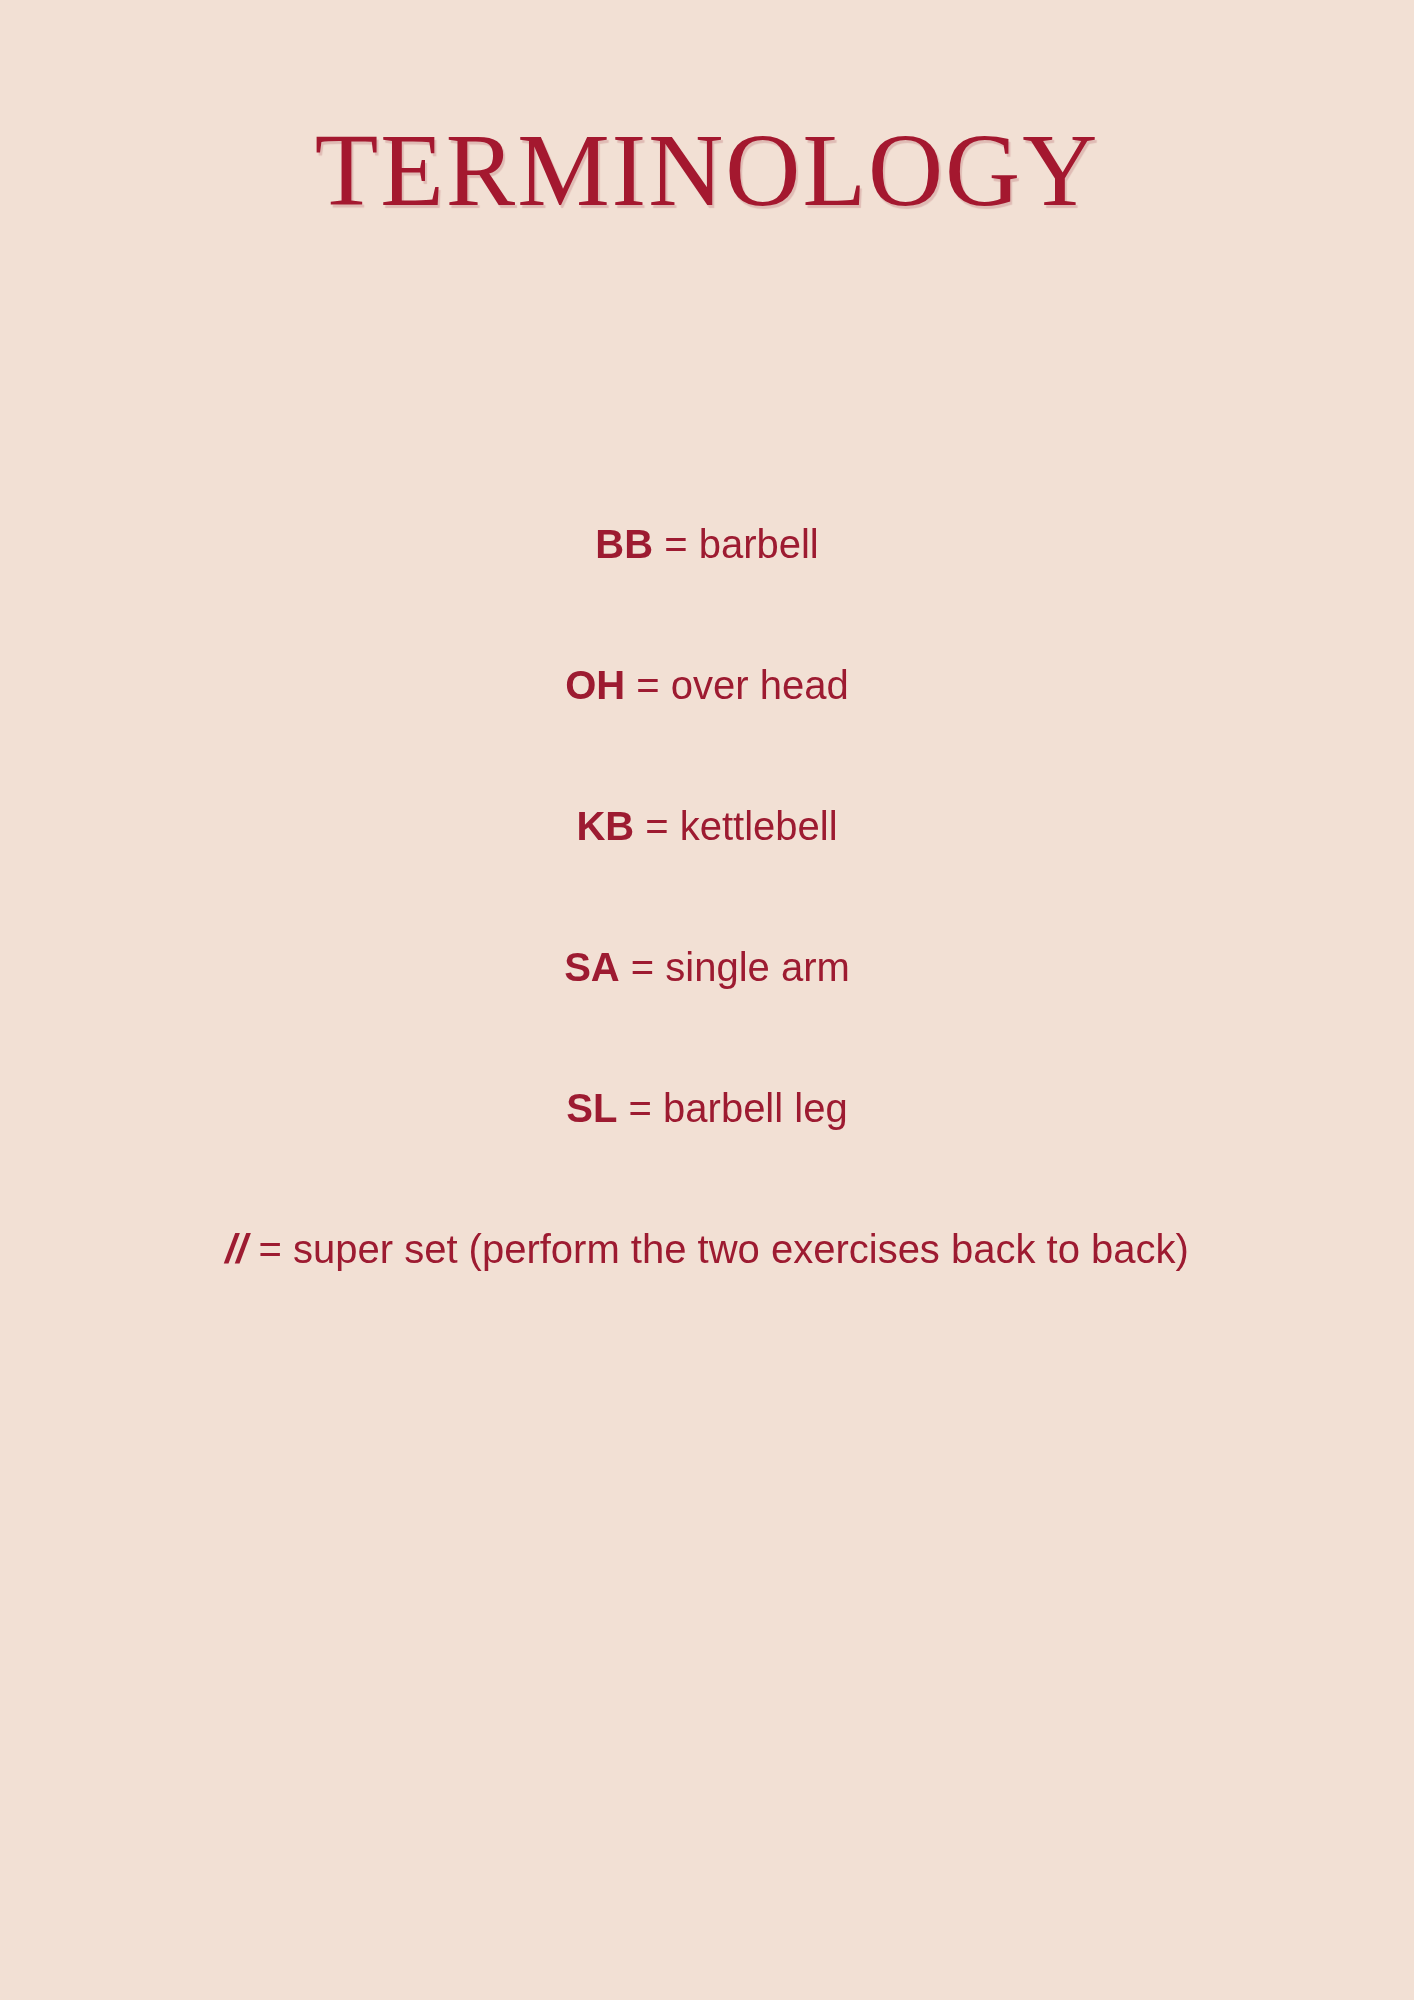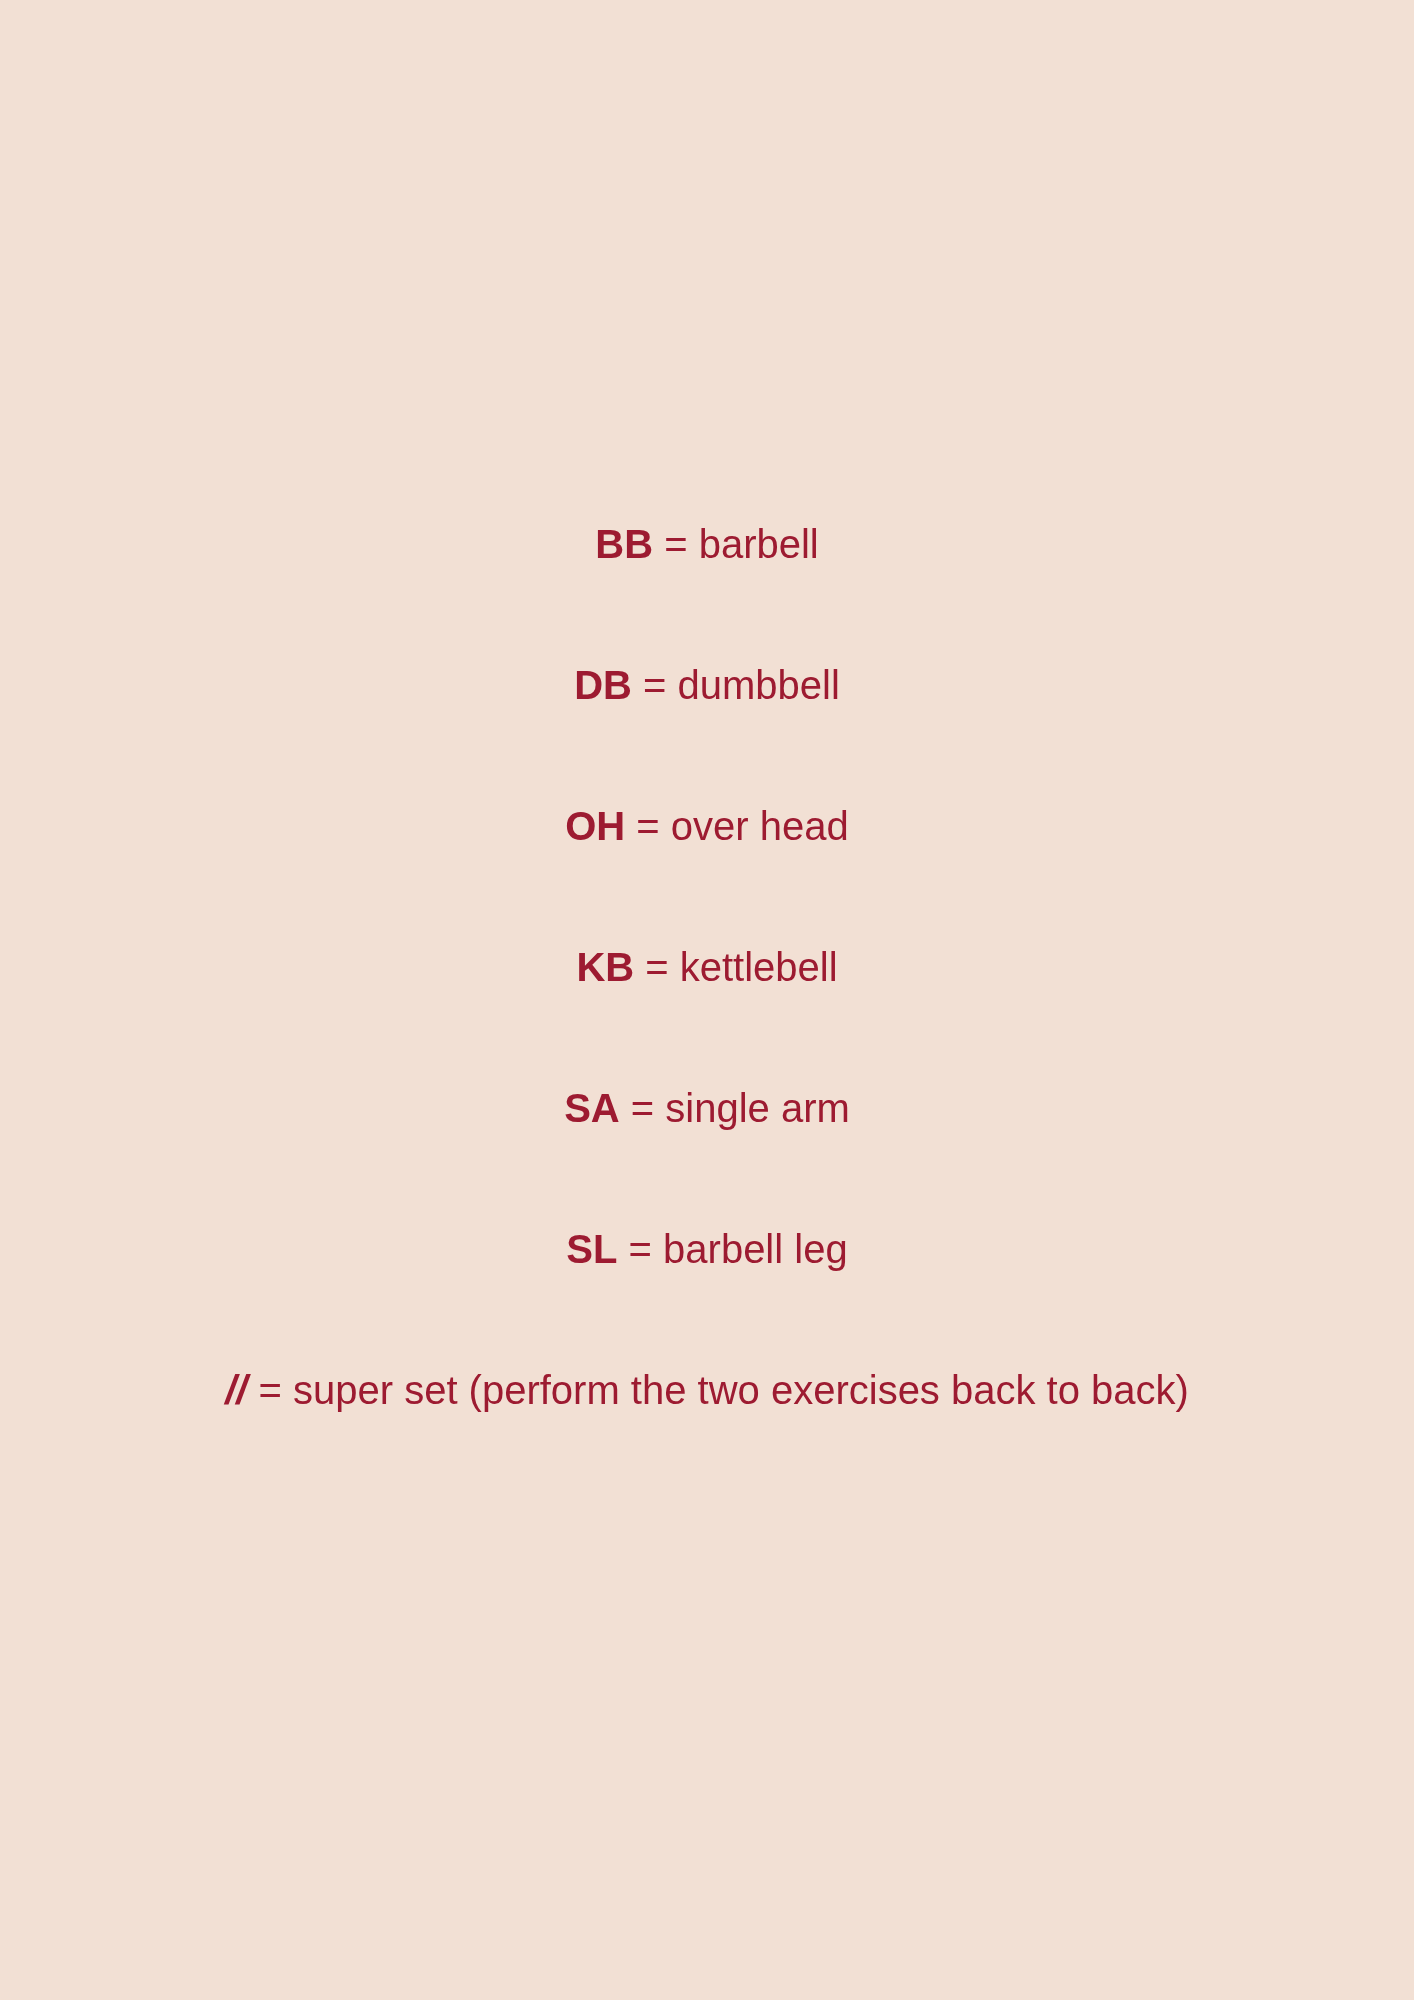--- a/index.html
+++ b/index.html
@@ -66,32 +66,29 @@
   .term-row.superset .term-abbr {
     font-style: italic;
     font-weight: 700;
   }
 </style>
 </head>
 <body>
 
 <div class="page">
 
+  <div class="title">TERMINOLOGY</div>
 
   <div class="terms">
 
     <div class="term-row">
       <span class="term-abbr">BB</span>
       <span class="term-def">= barbell</span>
     </div>
 
-    <div class="term-row">
-      <span class="term-abbr">DB</span>
-      <span class="term-def">= dumbbell</span>
-    </div>
 
     <div class="term-row">
       <span class="term-abbr">OH</span>
       <span class="term-def">= over head</span>
     </div>
 
     <div class="term-row">
       <span class="term-abbr">KB</span>
       <span class="term-def">= kettlebell</span>
     </div>

